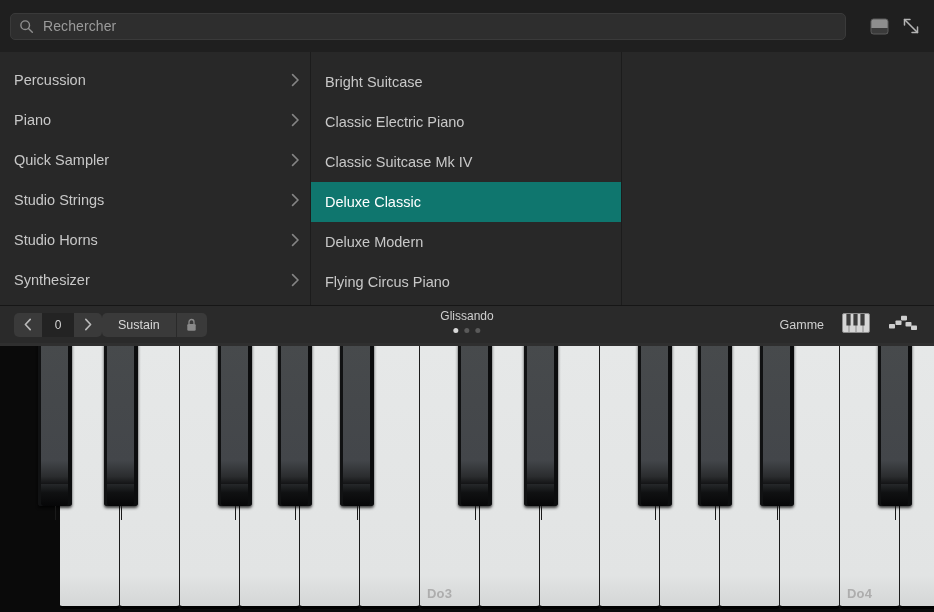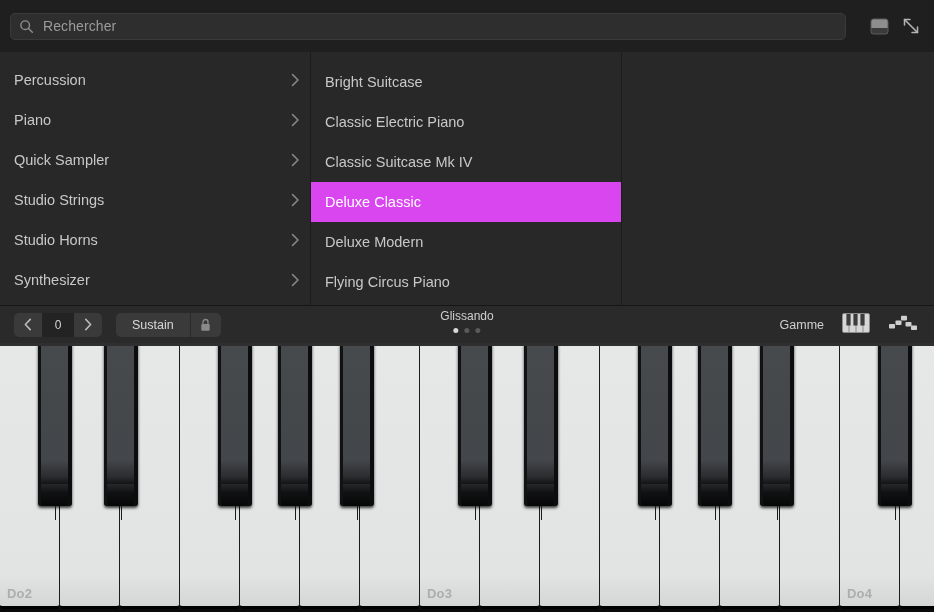--- a/index.html
+++ b/index.html
@@ -83,21 +83,21 @@
     height: 40px;
     display: flex;
     align-items: center;
     padding: 0 10px 0 14px;
     color: #c8c8c8;
     font-size: 14.5px;
     white-space: nowrap;
   }
   .col-2 .row { height: 40px; justify-content: flex-end; }
   .row.selected {
-    background: #d946ef;
+    background: #0f766e;
     color: #ffffff;
   }
   .row .label { flex: 1 1 auto; overflow: hidden; text-overflow: clip; }
   .chev { width: 9px; height: 14px; flex: 0 0 auto; opacity: .72; }
 
   
   .kbd-toolbar {
     position: absolute;
     left: 0; top: 305px;
     width: 934px; height: 38px;
@@ -130,21 +130,20 @@
     display: flex; align-items: center; justify-content: center;
   }
   .chev-sm { width: 8px; height: 13px; opacity: .85; }
 
   .sustain-group {
     display: flex;
     align-items: flex-end;
     height: 24px;
     background: #3a3a3a;
     border-radius: 5px;
-    margin-left: 14px;
     overflow: hidden;
   }
   .sustain-btn {
     padding: 0 16px;
     height: 24px;
     color: #d8d8d8;
     font-size: 12.5px;
     display: flex; align-items: center; justify-content: center;
     border-right: 1px solid #2a2a2a;
   }
@@ -411,23 +410,20 @@
           <rect x="17.5" y="8" width="6" height="4.6" rx="0.8" fill="#cfcfcf"></rect>
           <rect x="23" y="11.5" width="6" height="4.6" rx="0.8" fill="#cfcfcf"></rect>
         </svg>
       </div>
     </div>
   </div>
 
   <div class="piano">
     <div class="piano-top-edge"></div>
 
-    <div class="white-key" style="left:0px;width:60px">
-        <span class="note-name">Do2</span>
-      </div>
     <div class="white-key" style="left:60px;width:60px"></div>
     <div class="white-key" style="left:120px;width:60px"></div>
     <div class="white-key" style="left:180px;width:60px"></div>
     <div class="white-key" style="left:240px;width:60px"></div>
     <div class="white-key" style="left:300px;width:60px"></div>
     <div class="white-key" style="left:360px;width:60px"></div>
     <div class="white-key" style="left:420px;width:60px">
         <span class="note-name">Do3</span>
       </div>
     <div class="white-key" style="left:480px;width:60px"></div>

